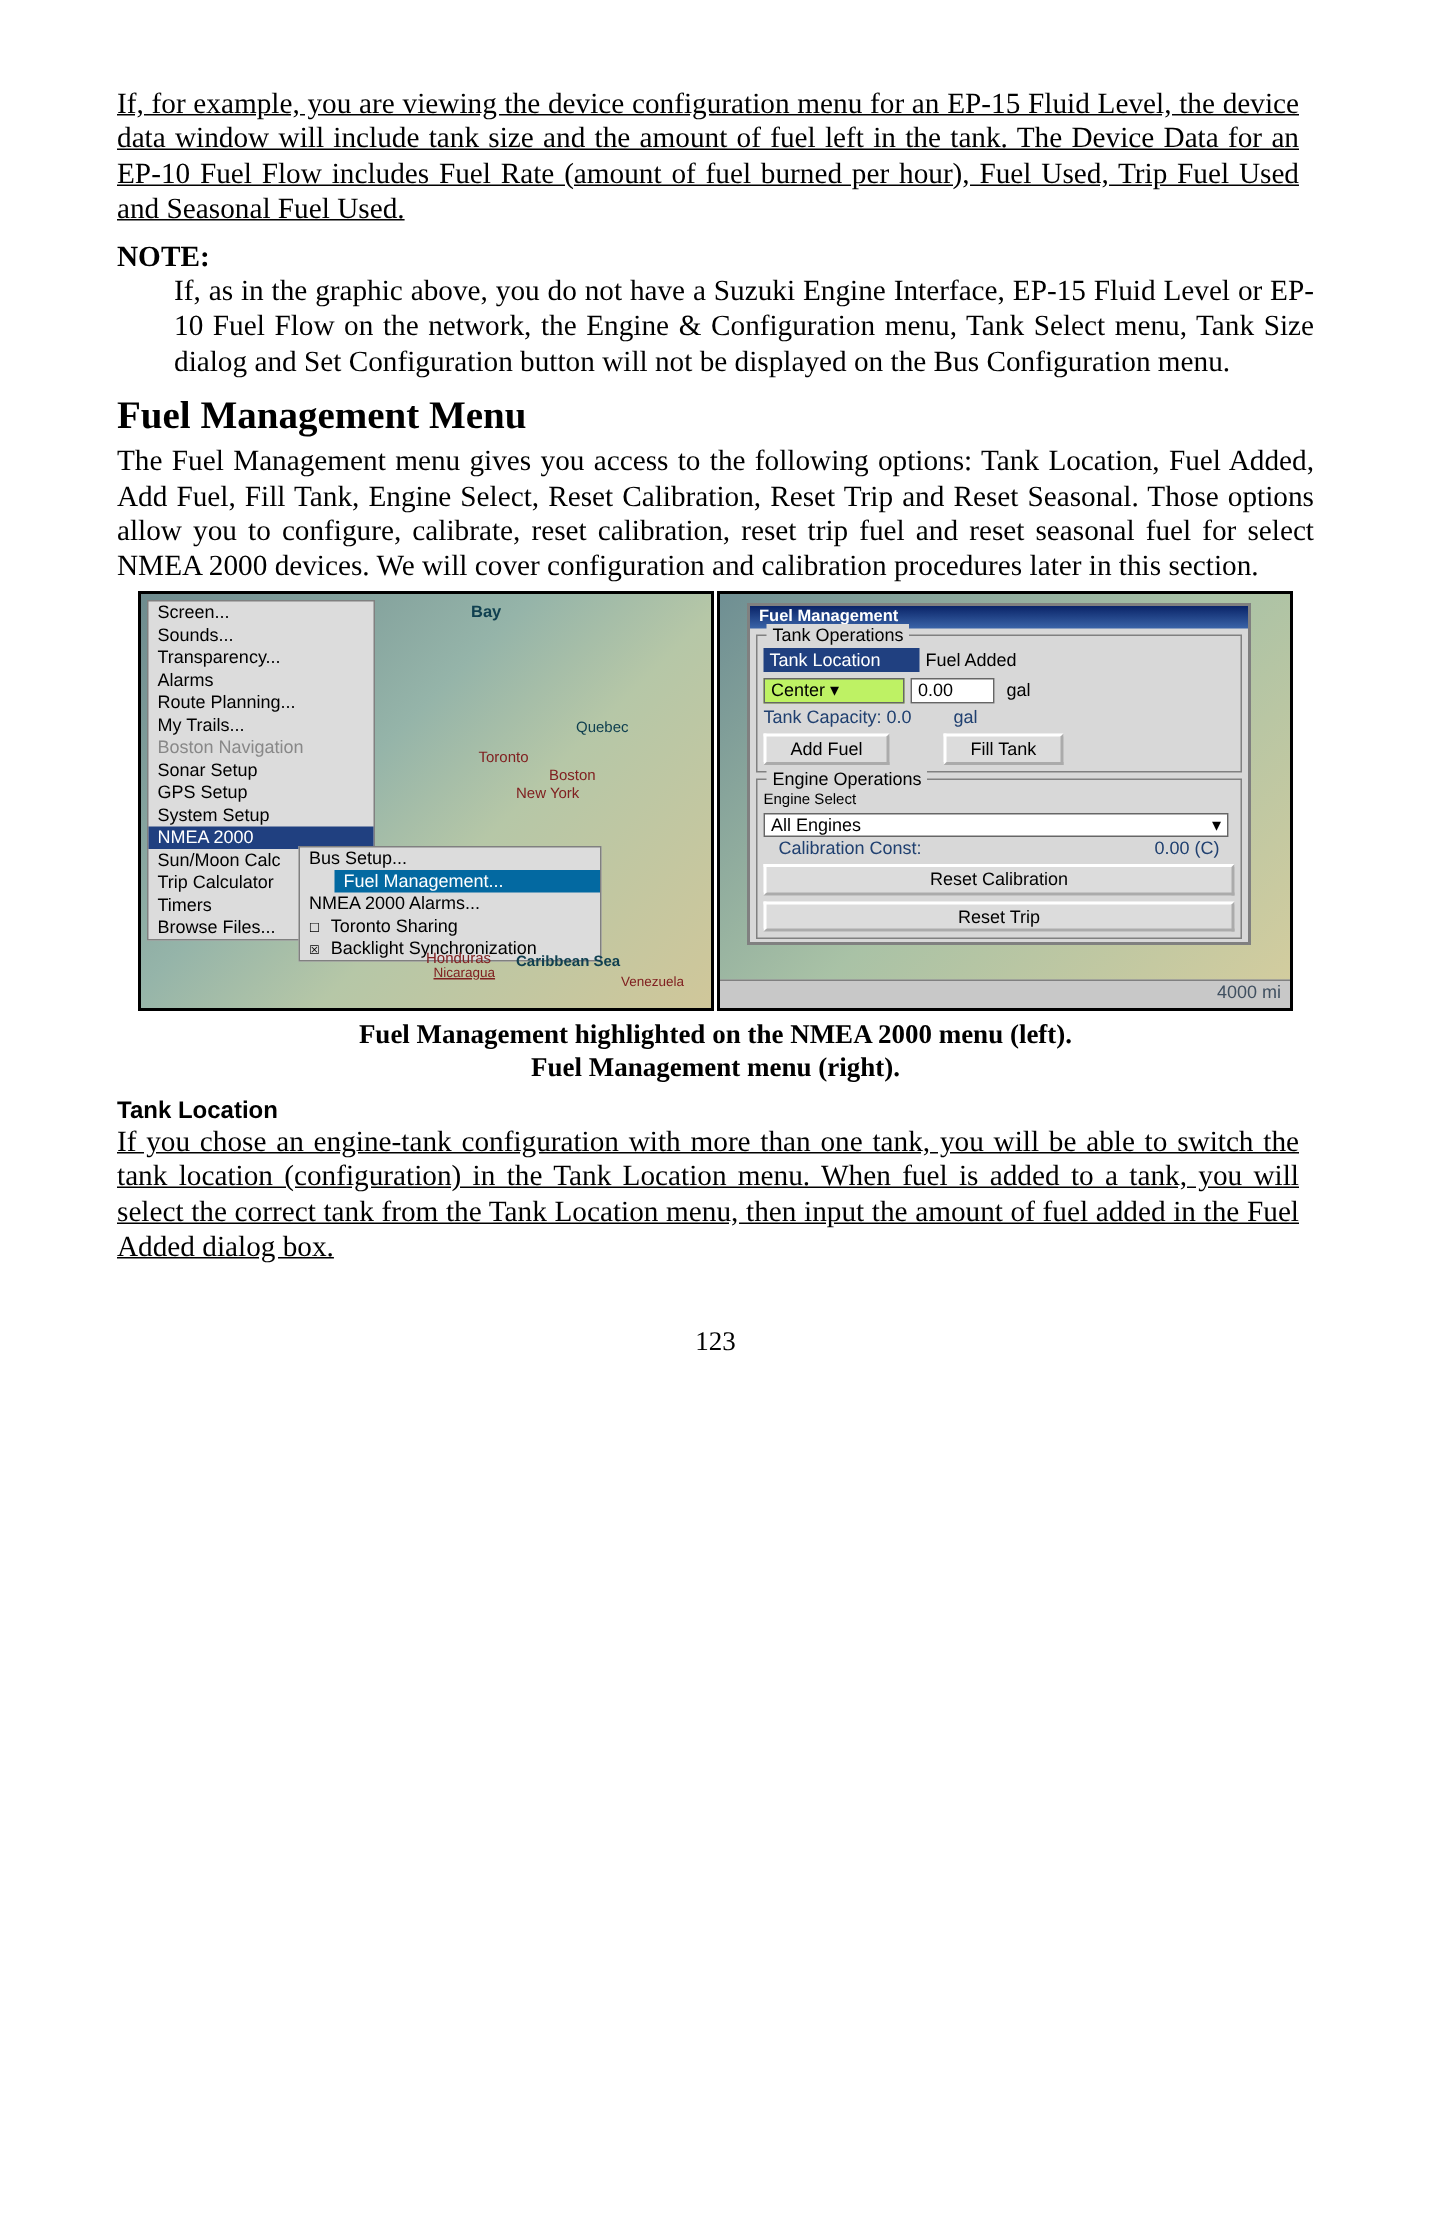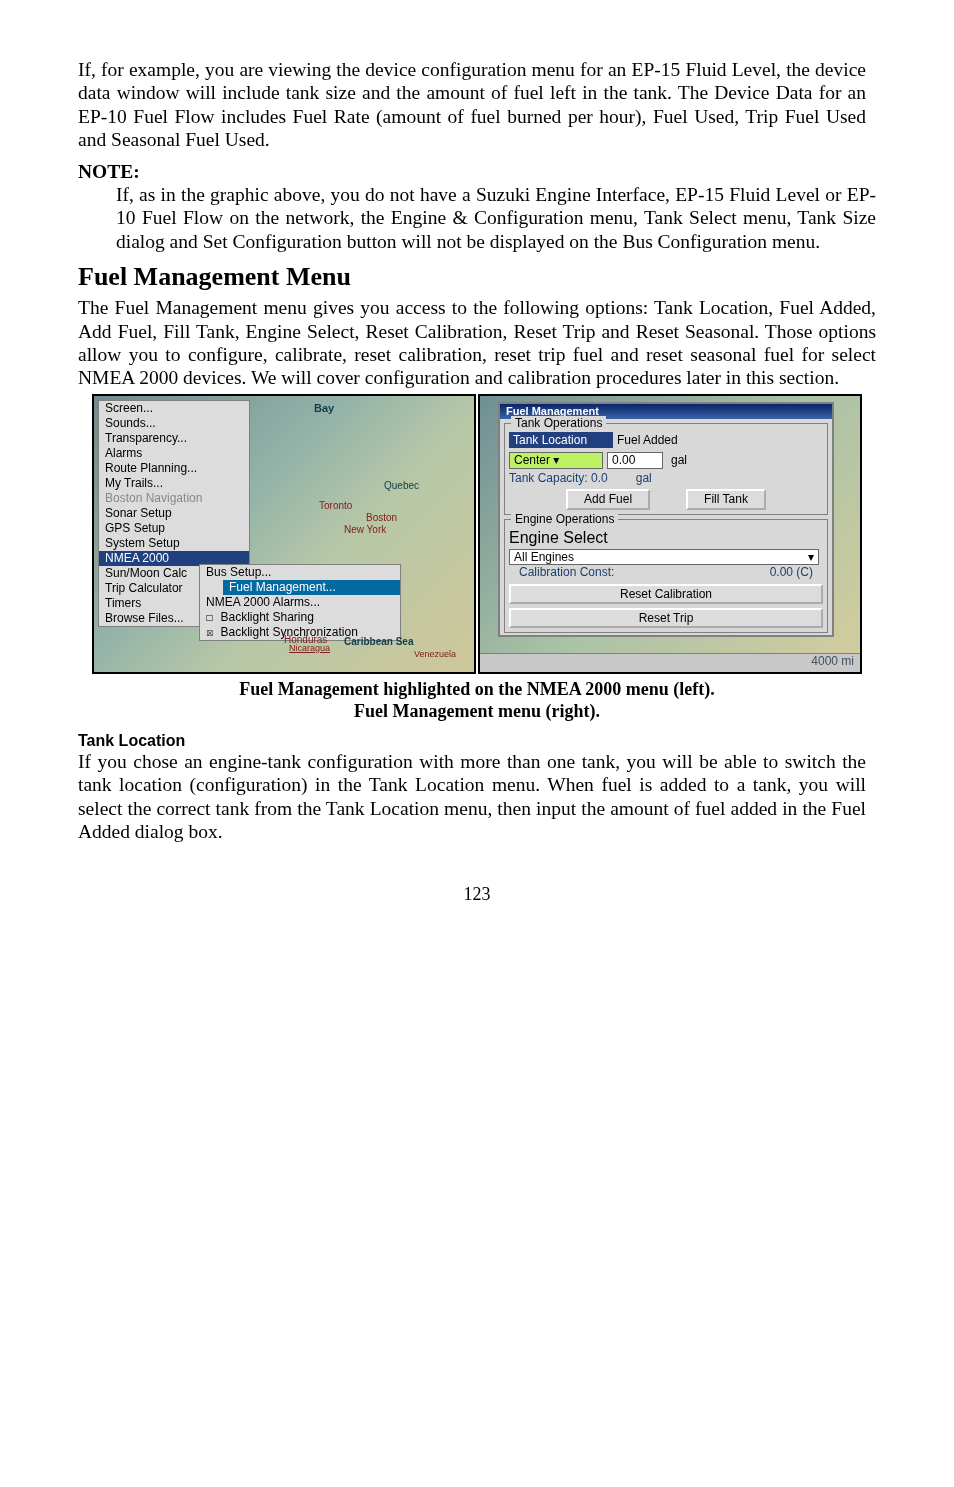--- a/index.html
+++ b/index.html
@@ -9,20 +9,21 @@
     color: #000;
     background: #fff;
     width: 954px;
     margin: 0;
     padding: 58px 78px 40px 78px;
     box-sizing: border-box;
   }
   p.body {
     text-align: justify;
     margin: 0 10px 8px 0;
+    text-decoration: underline;
   }
   p.body-tight {
     text-align: justify;
     margin: 0 0 2px 0;
   }
   .note-head {
     font-weight: bold;
     margin: 4px 0 0 0;
   }
   .note-block {
@@ -136,21 +137,21 @@
     background:#bef264; border:1px solid #666; font-size:12px; padding:0 4px; width:84px; display:inline-block;
   }
   .num-box {
     background:#fff; border:1px solid #666; font-size:12px; padding:0 4px; width:46px; display:inline-block;
   }
   .unit { font-size:12px; padding-left:4px;}
   .cap-row { font-size:12px; color:#204070; margin-top:2px; display:flex; gap:28px;}
   .btn {
     display:inline-block; background:#dcdcdc; border:2px outset #fff; padding:1px 16px; font-size:12px;
   }
-  .btn-row { display:flex; gap:36px; justify-content:center; margin-top:4px;}
+  .btn-row { display:flex; gap:36px; margin-top:4px;}
   .wide-btn { display:block; text-align:center; background:#dcdcdc; border:2px outset #fff; padding:1px 0; margin-top:4px;}
   .es-box { background:#fff; border:1px solid #666; font-size:12px; padding:0 4px; width:300px; margin-top:2px;}
   .cal-row { display:flex; justify-content:space-between; font-size:12px; color:#204070; padding:0 10px;}
   .status-right {
     position:absolute; bottom:0; left:0; right:0; height:18px;
     border-top:1px solid #808080; background:#c8c8c8;
     font-size:12px; text-align:right; padding:0 6px;
     color:#405060;
   }
   .caption {
@@ -208,21 +209,21 @@
       <div>Sun/Moon Calc</div>
       <div>Trip Calculator</div>
       <div>Timers</div>
       <div>Browse Files...</div>
     </div>
 
     <div class="sub-col">
       <div>Bus Setup...</div>
       <div class="sel">Fuel Management...</div>
       <div>NMEA 2000 Alarms...</div>
-      <div><span style="font-family:monospace;">☐ </span><span>Backlight Sharing</span></div>
+      <div><span style="font-family:monospace;">☐ </span><span>Toronto Sharing</span></div>
       <div><span style="font-family:monospace;">☒ </span><span>Backlight Synchronization</span></div>
     </div>
 
     <span class="map-label" style="top:238px;left:190px;font-size:10px;color:#802020;">Honduras</span>
     <span class="map-label" style="top:247px;left:195px;font-size:9px;color:#802020;text-decoration:underline;">Nicaragua</span>
     <span class="map-label" style="top:240px;left:250px;font-size:10px;font-weight:bold;">Caribbean Sea</span>
     <span class="map-label" style="top:253px;left:320px;font-size:9px;color:#802020;">Venezuela</span>
 
   </div>
 
@@ -246,21 +247,21 @@
           <span>gal</span>
         </div>
         <div class="btn-row">
           <span class="btn">Add Fuel</span>
           <span class="btn">Fill Tank</span>
         </div>
       </div>
 
       <div class="group">
         <span class="group-title">Engine Operations</span>
-        <div style="font-size:16px;margin-top:4px;">Engine Select</div>
+        <div style="font-size:10px;margin-top:4px;">Engine Select</div>
         <div class="es-box"><span>All Engines</span><span style="float:right;">▾</span></div>
         <div class="cal-row">
           <span>Calibration Const:</span>
           <span>0.00 (C)</span>
         </div>
         <div class="wide-btn">Reset Calibration</div>
         <div class="wide-btn">Reset Trip</div>
       </div>
     </div>
     <div class="status-right">4000 mi</div>

